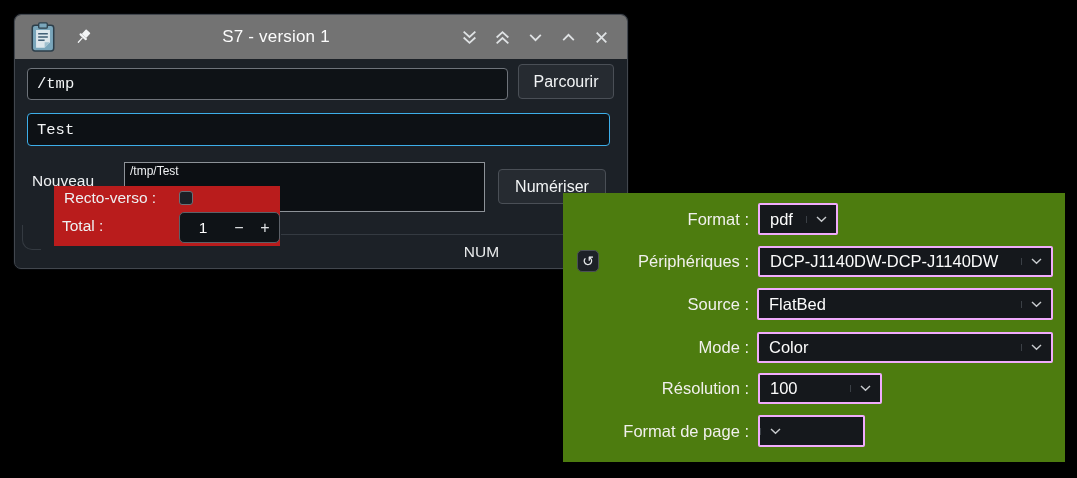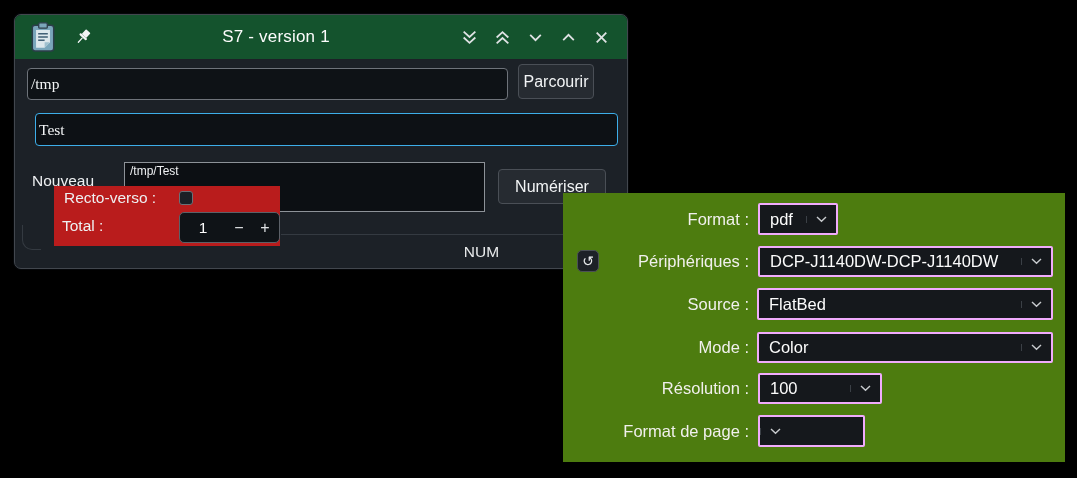--- a/index.html
+++ b/index.html
@@ -9,46 +9,46 @@
     -webkit-font-smoothing:antialiased;color:#f2f4f5;
   }
   
   .main-window{
     position:absolute;left:14px;top:14px;width:612px;height:253px;
     background:#1c2127;border:1px solid #42474e;border-radius:7px;
     box-shadow:0 0 0 1px #05070a;z-index:10;
   }
   .titlebar{
     position:absolute;left:0;top:0;right:0;height:44px;
-    background:#14532d;border-radius:6px 6px 0 0;
+    background:#737373;border-radius:6px 6px 0 0;
     display:flex;align-items:center;padding:0 14px;box-sizing:border-box;
   }
   .titlebar .app-icon{width:24px;height:30px;margin-left:2px;}
   .titlebar .pin{width:20px;height:20px;margin-left:18px;}
   .titlebar .title{
     flex:1;text-align:center;font-size:17px;color:#fcfcfc;letter-spacing:.2px;
     white-space:nowrap;overflow:hidden;
   }
   .win-controls{display:flex;align-items:center;gap:13px;margin-right:2px;}
   .win-btn{width:20px;height:20px;display:flex;align-items:center;justify-content:center;cursor:default;}
   .win-btn svg{display:block;}
   
   .text-input{
     position:absolute;box-sizing:border-box;background:#0e1216;color:#f2f4f5;
     border:1px solid #6e737a;border-radius:4px;font-size:15.5px;
-    padding:0 3px;font-family:Liberation Serif, serif;outline:none;
+    padding:0 9px;font-family:Liberation Mono, monospace;outline:none;
   }
   .input-path{left:12px;top:53px;width:481px;height:32px;}
-  .input-name{left:20px;top:98px;width:583px;height:33px;border:1px solid #3daee9;background:#0d1115;}
+  .input-name{left:12px;top:98px;width:583px;height:33px;border:1px solid #3daee9;background:#0d1115;}
   .btn{
     position:absolute;box-sizing:border-box;background:#262b31;color:#f2f4f5;
     border:1px solid #4a4f56;border-radius:4px;font-size:16px;
     display:flex;align-items:center;justify-content:center;font-family:inherit;
   }
-  .btn-browse{left:503px;top:49px;width:76px;height:35px;}
+  .btn-browse{left:503px;top:49px;width:96px;height:35px;}
   .btn-scan{left:483px;top:154px;width:108px;height:35px;}
   .new-label{position:absolute;left:17px;top:157px;font-size:15.5px;color:#eef0f2;}
   .statusbar-line{position:absolute;left:266px;top:219px;width:290px;height:1px;background:#343a41;}
   .frame-corner{
     position:absolute;left:7px;top:210px;width:18px;height:24px;
     border-left:1px solid #343a41;border-bottom:1px solid #343a41;
     border-bottom-left-radius:10px;
   }
   .status-num{position:absolute;left:436px;top:228px;width:61px;text-align:center;font-size:15.5px;color:#e8eaeb;}
   

